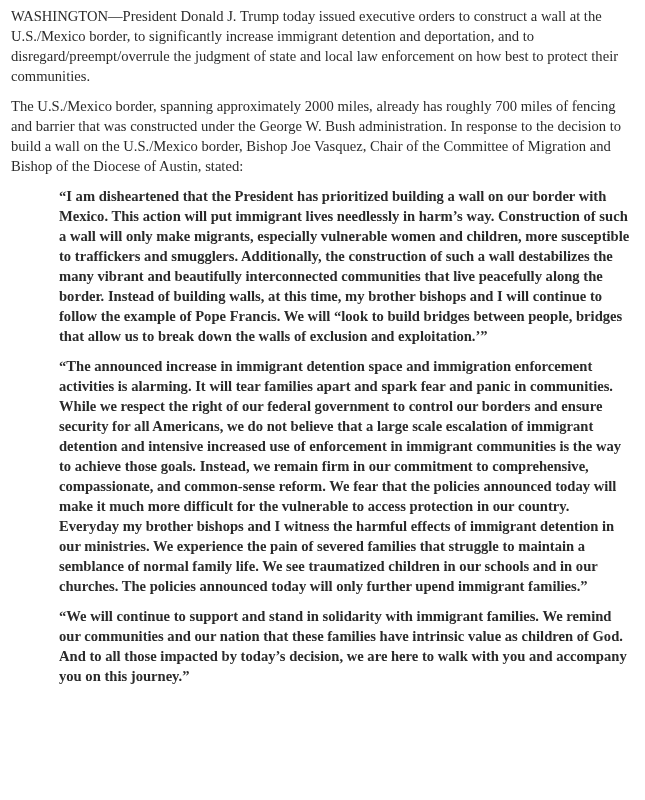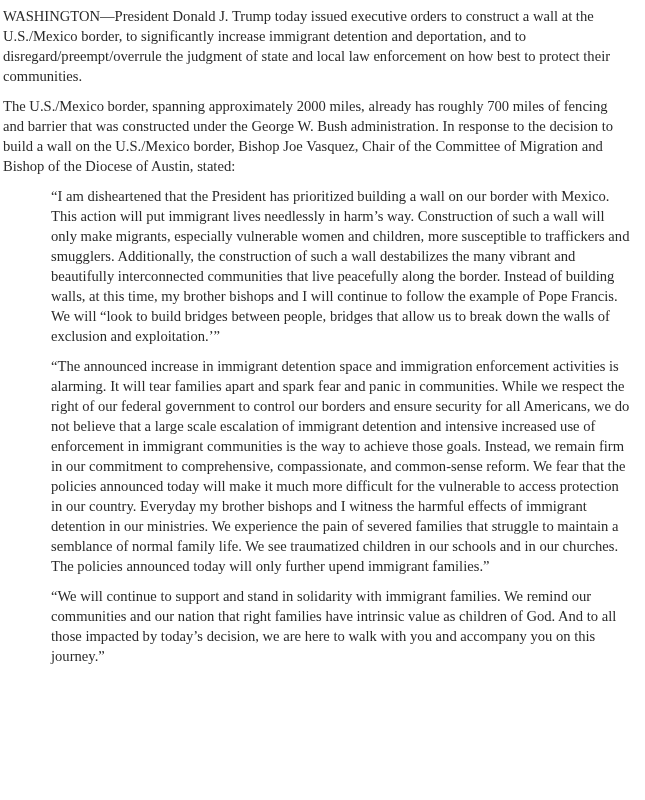--- a/index.html
+++ b/index.html
@@ -1,26 +1,26 @@
 <!DOCTYPE html>
 <html><head>
   <meta charset="utf-8">
   <style>
     html, body { margin: 0; padding: 0; background: #ffffff; }
     body {
       width: 645px; height: 800px; overflow: hidden;
       font-family: "Liberation Serif", "DejaVu Serif", serif;
       font-size: 14.6px; line-height: 20px; color: #2a2a2a;
     }
-    .doc { padding: 6px 14px 0 3px; }
+    .doc { padding: 6px 14px 0 11px; }
     p { margin: 0 0 10px 0; }
-    .quote { margin: 0 0 10px 0; padding-left: 48px; }
+    .quote { margin: 0 0 10px 0; padding-left: 48px; font-weight: bold; }
   </style>
 </head>
 <body>
 
 <div class="doc">
   <p>WASHINGTON—President Donald J. Trump today issued executive orders to construct a wall at the U.S./Mexico border, to significantly increase immigrant detention and deportation, and to disregard/preempt/overrule the judgment of state and local law enforcement on how best to protect their communities.</p>
   <p>The U.S./Mexico border, spanning approximately 2000 miles, already has roughly 700 miles of fencing and barrier that was constructed under the George W. Bush administration.  In response to the decision to build a wall on the U.S./Mexico border, Bishop Joe Vasquez, Chair of the Committee of Migration and Bishop of the Diocese of Austin, stated:</p>
   <p class="quote">“I am disheartened that the President has prioritized building a wall on our border with Mexico. This action will put immigrant lives needlessly in harm’s way. Construction of such a wall will only make migrants, especially vulnerable women and children, more susceptible to traffickers and smugglers. Additionally, the construction of such a wall destabilizes the many vibrant and beautifully interconnected communities that live peacefully along the border. Instead of building walls, at this time, my brother bishops and I will continue to follow the example of Pope Francis. We will “look to build bridges between people, bridges that allow us to break down the walls of exclusion and exploitation.’”</p>
   <p class="quote">“The announced increase in immigrant detention space and immigration enforcement activities is alarming. It will tear families apart and spark fear and panic in communities. While we respect the right of our federal government to control our borders and ensure security for all Americans, we do not believe that a large scale escalation of immigrant detention and intensive increased use of enforcement in immigrant communities is the way to achieve those goals. Instead, we remain firm in our commitment to comprehensive, compassionate, and common-sense reform. We fear that the policies announced today will make it much more difficult for the vulnerable to access protection in our country. Everyday my brother bishops and I witness the harmful effects of immigrant detention in our ministries. We experience the pain of severed families that struggle to maintain a semblance of normal family life. We see traumatized children in our schools and in our churches. The policies announced today will only further upend immigrant families.”</p>
-  <p class="quote">“We will continue to support and stand in solidarity with immigrant families. We remind our communities and our nation that right families have intrinsic value as children of God. And to all those impacted by today’s decision, we are here to walk with you and accompany you on this journey.”</p>
+  <p class="quote">“We will continue to support and stand in solidarity with immigrant families. We remind our communities and our nation that these families have intrinsic value as children of God. And to all those impacted by today’s decision, we are here to walk with you and accompany you on this journey.”</p>
 </div>
 
 </body></html>

